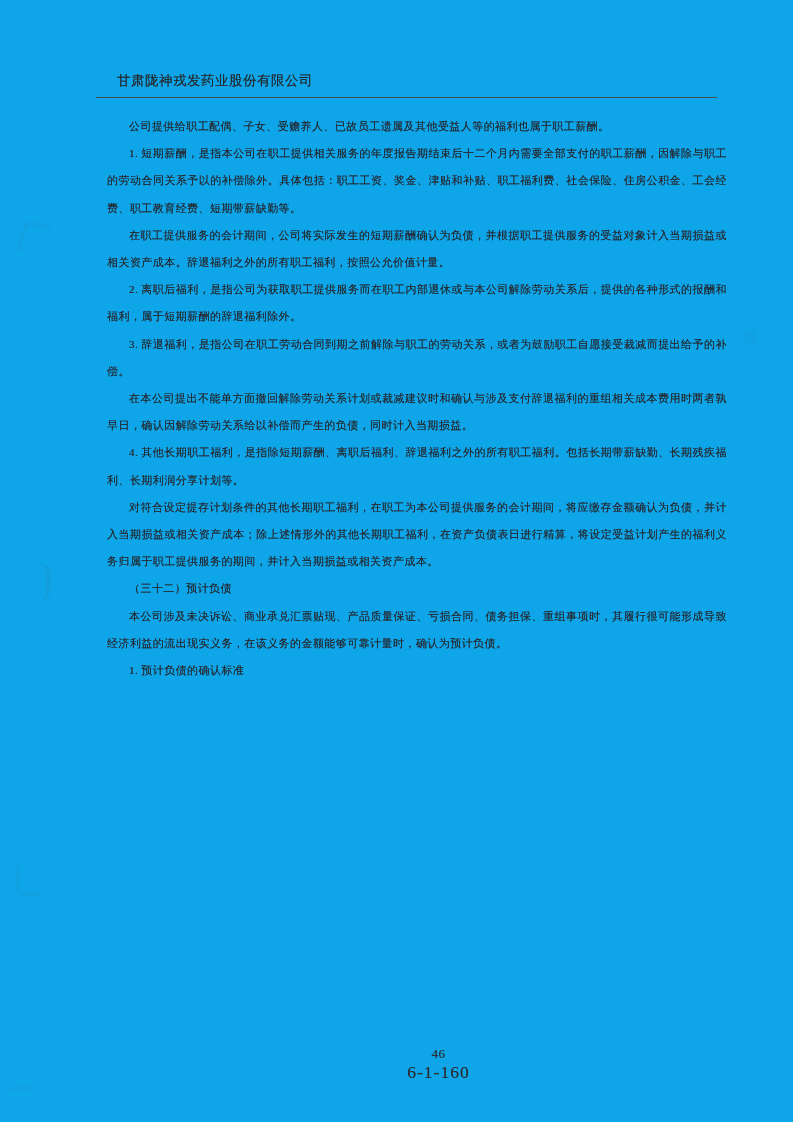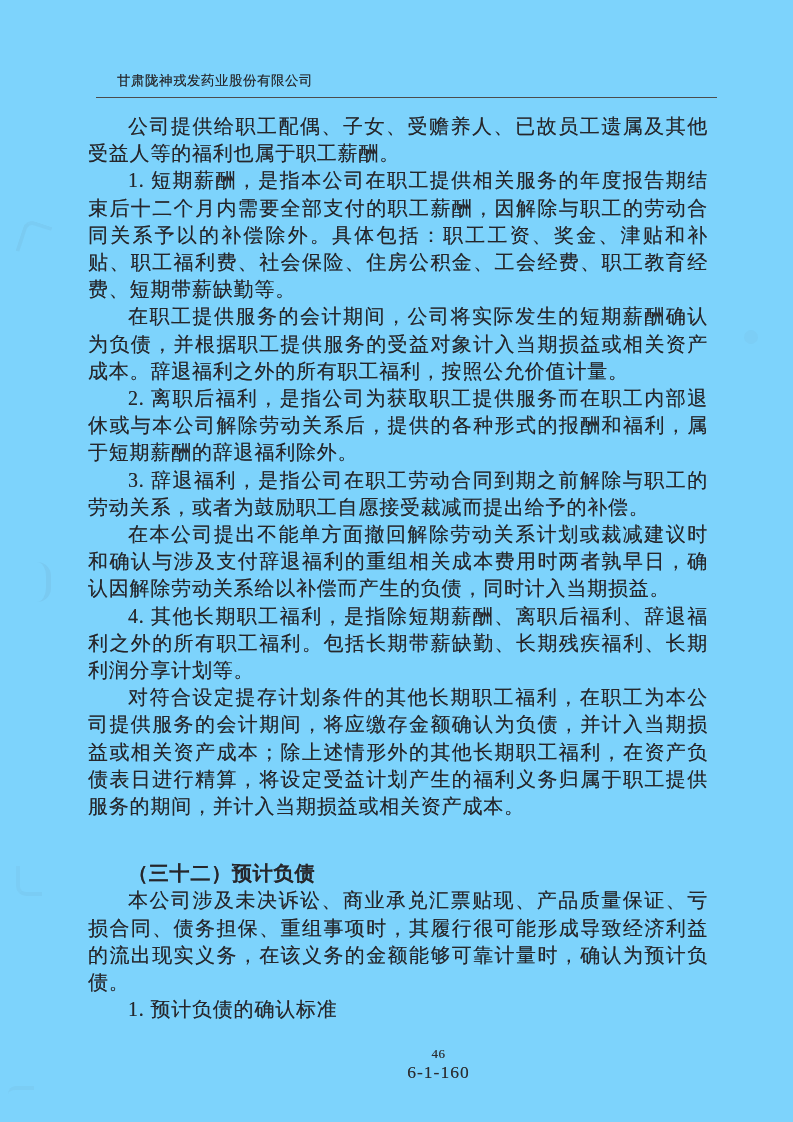--- a/index.html
+++ b/index.html
@@ -4,21 +4,21 @@
 <style>
   html, body {
     margin: 0;
     padding: 0;
     background: #ffffff;
   }
   .page {
     position: relative;
     width: 793px;
     height: 1122px;
-    background: #7dd3fc;
+    background: #0ea5e9;
     overflow: hidden;
     font-family: "Liberation Serif", "DejaVu Serif", serif;
     color: #26262a;
   }
   
   .header {
     position: absolute;
     left: 96px;
     top: 72px;
     width: 621px;
@@ -35,38 +35,37 @@
     text-shadow: 0 0 0.5px rgba(40,40,40,0.55);
   }
   .header .title {
     float: right;
     letter-spacing: 0.2px;
     text-shadow: 0 0 0.5px rgba(40,40,40,0.55);
   }
   
   .doc-body {
     position: absolute;
-    left: 88px;
+    left: 107px;
     top: 113px;
     width: 620px;
-    font-size: 20px;
+    font-size: 11px;
     line-height: 27.2px;
     text-align: justify;
     word-break: break-all;
     letter-spacing: 0.04em;
     text-shadow: 0 0 0.6px rgba(35,35,40,0.55);
   }
   .doc-body p {
     margin: 0;
     padding: 0;
     text-indent: 2em;
   }
   .doc-body p.heading {
-    font-weight: bold;
-    margin-top: 40px;
+    font-weight: normal;
   }
   
   .footer {
     position: absolute;
     left: 42px;
     top: 1046px;
     width: 793px;
     text-align: center;
     color: #2b2b2e;
   }

